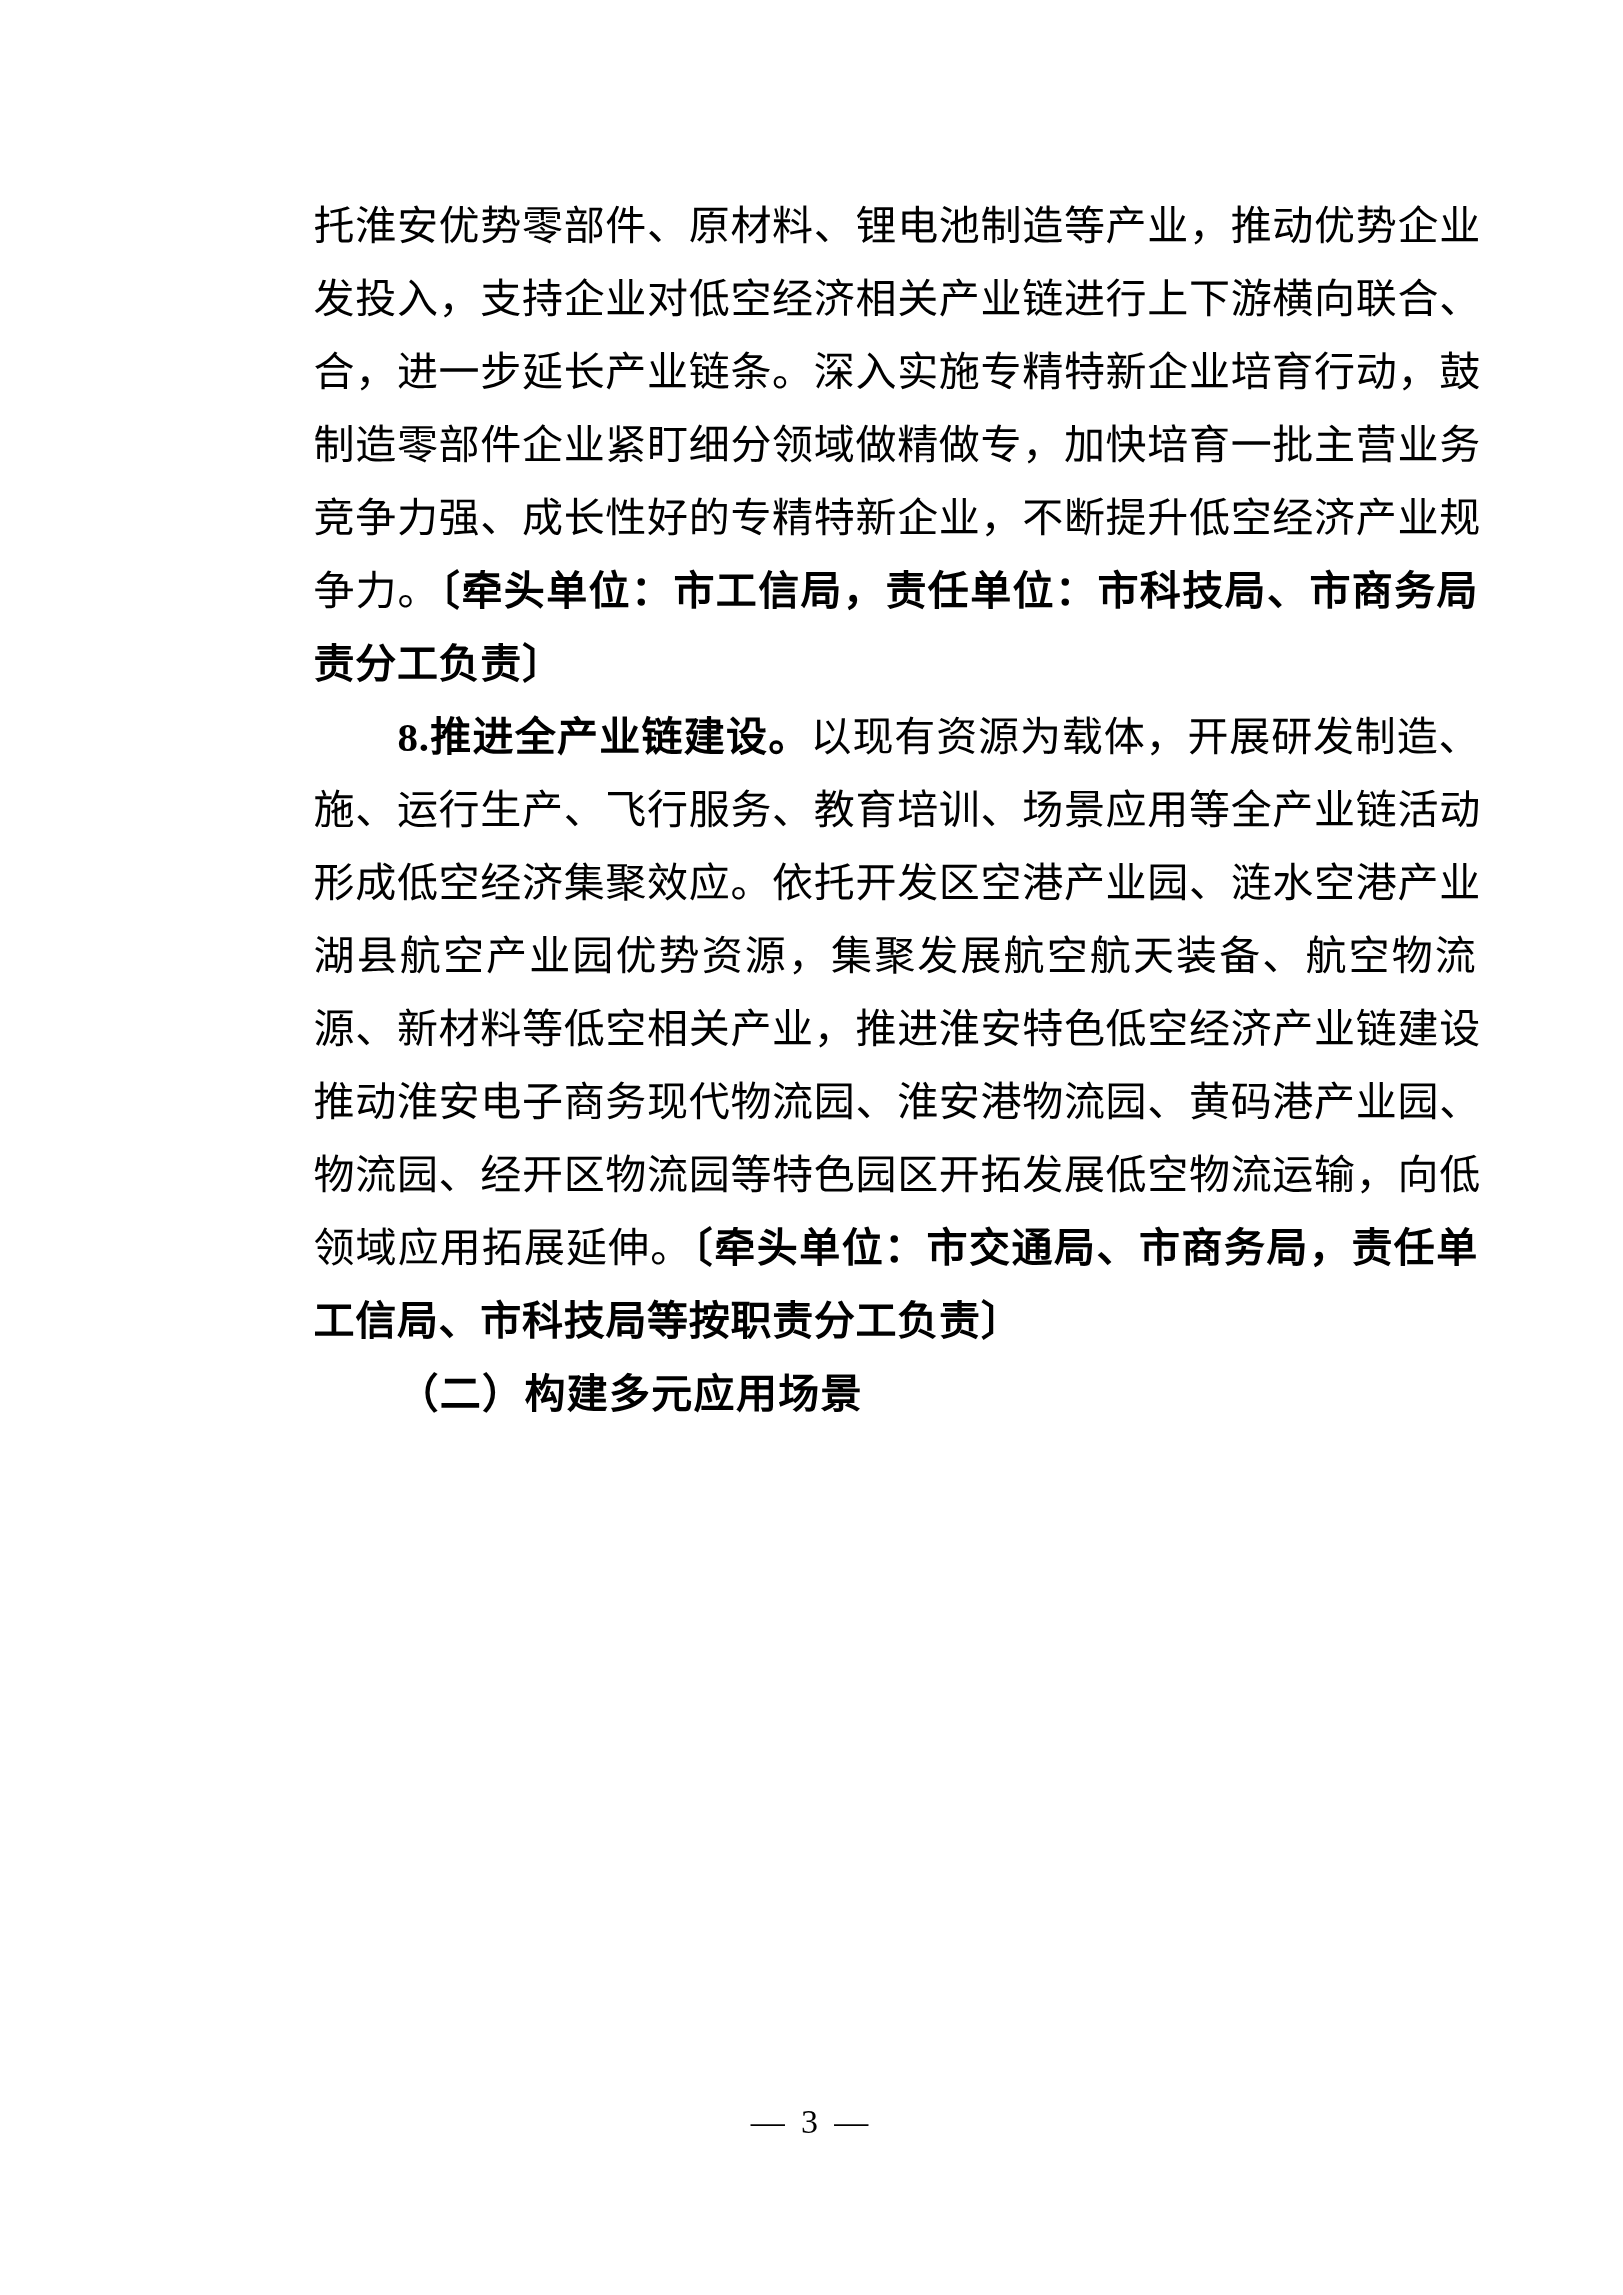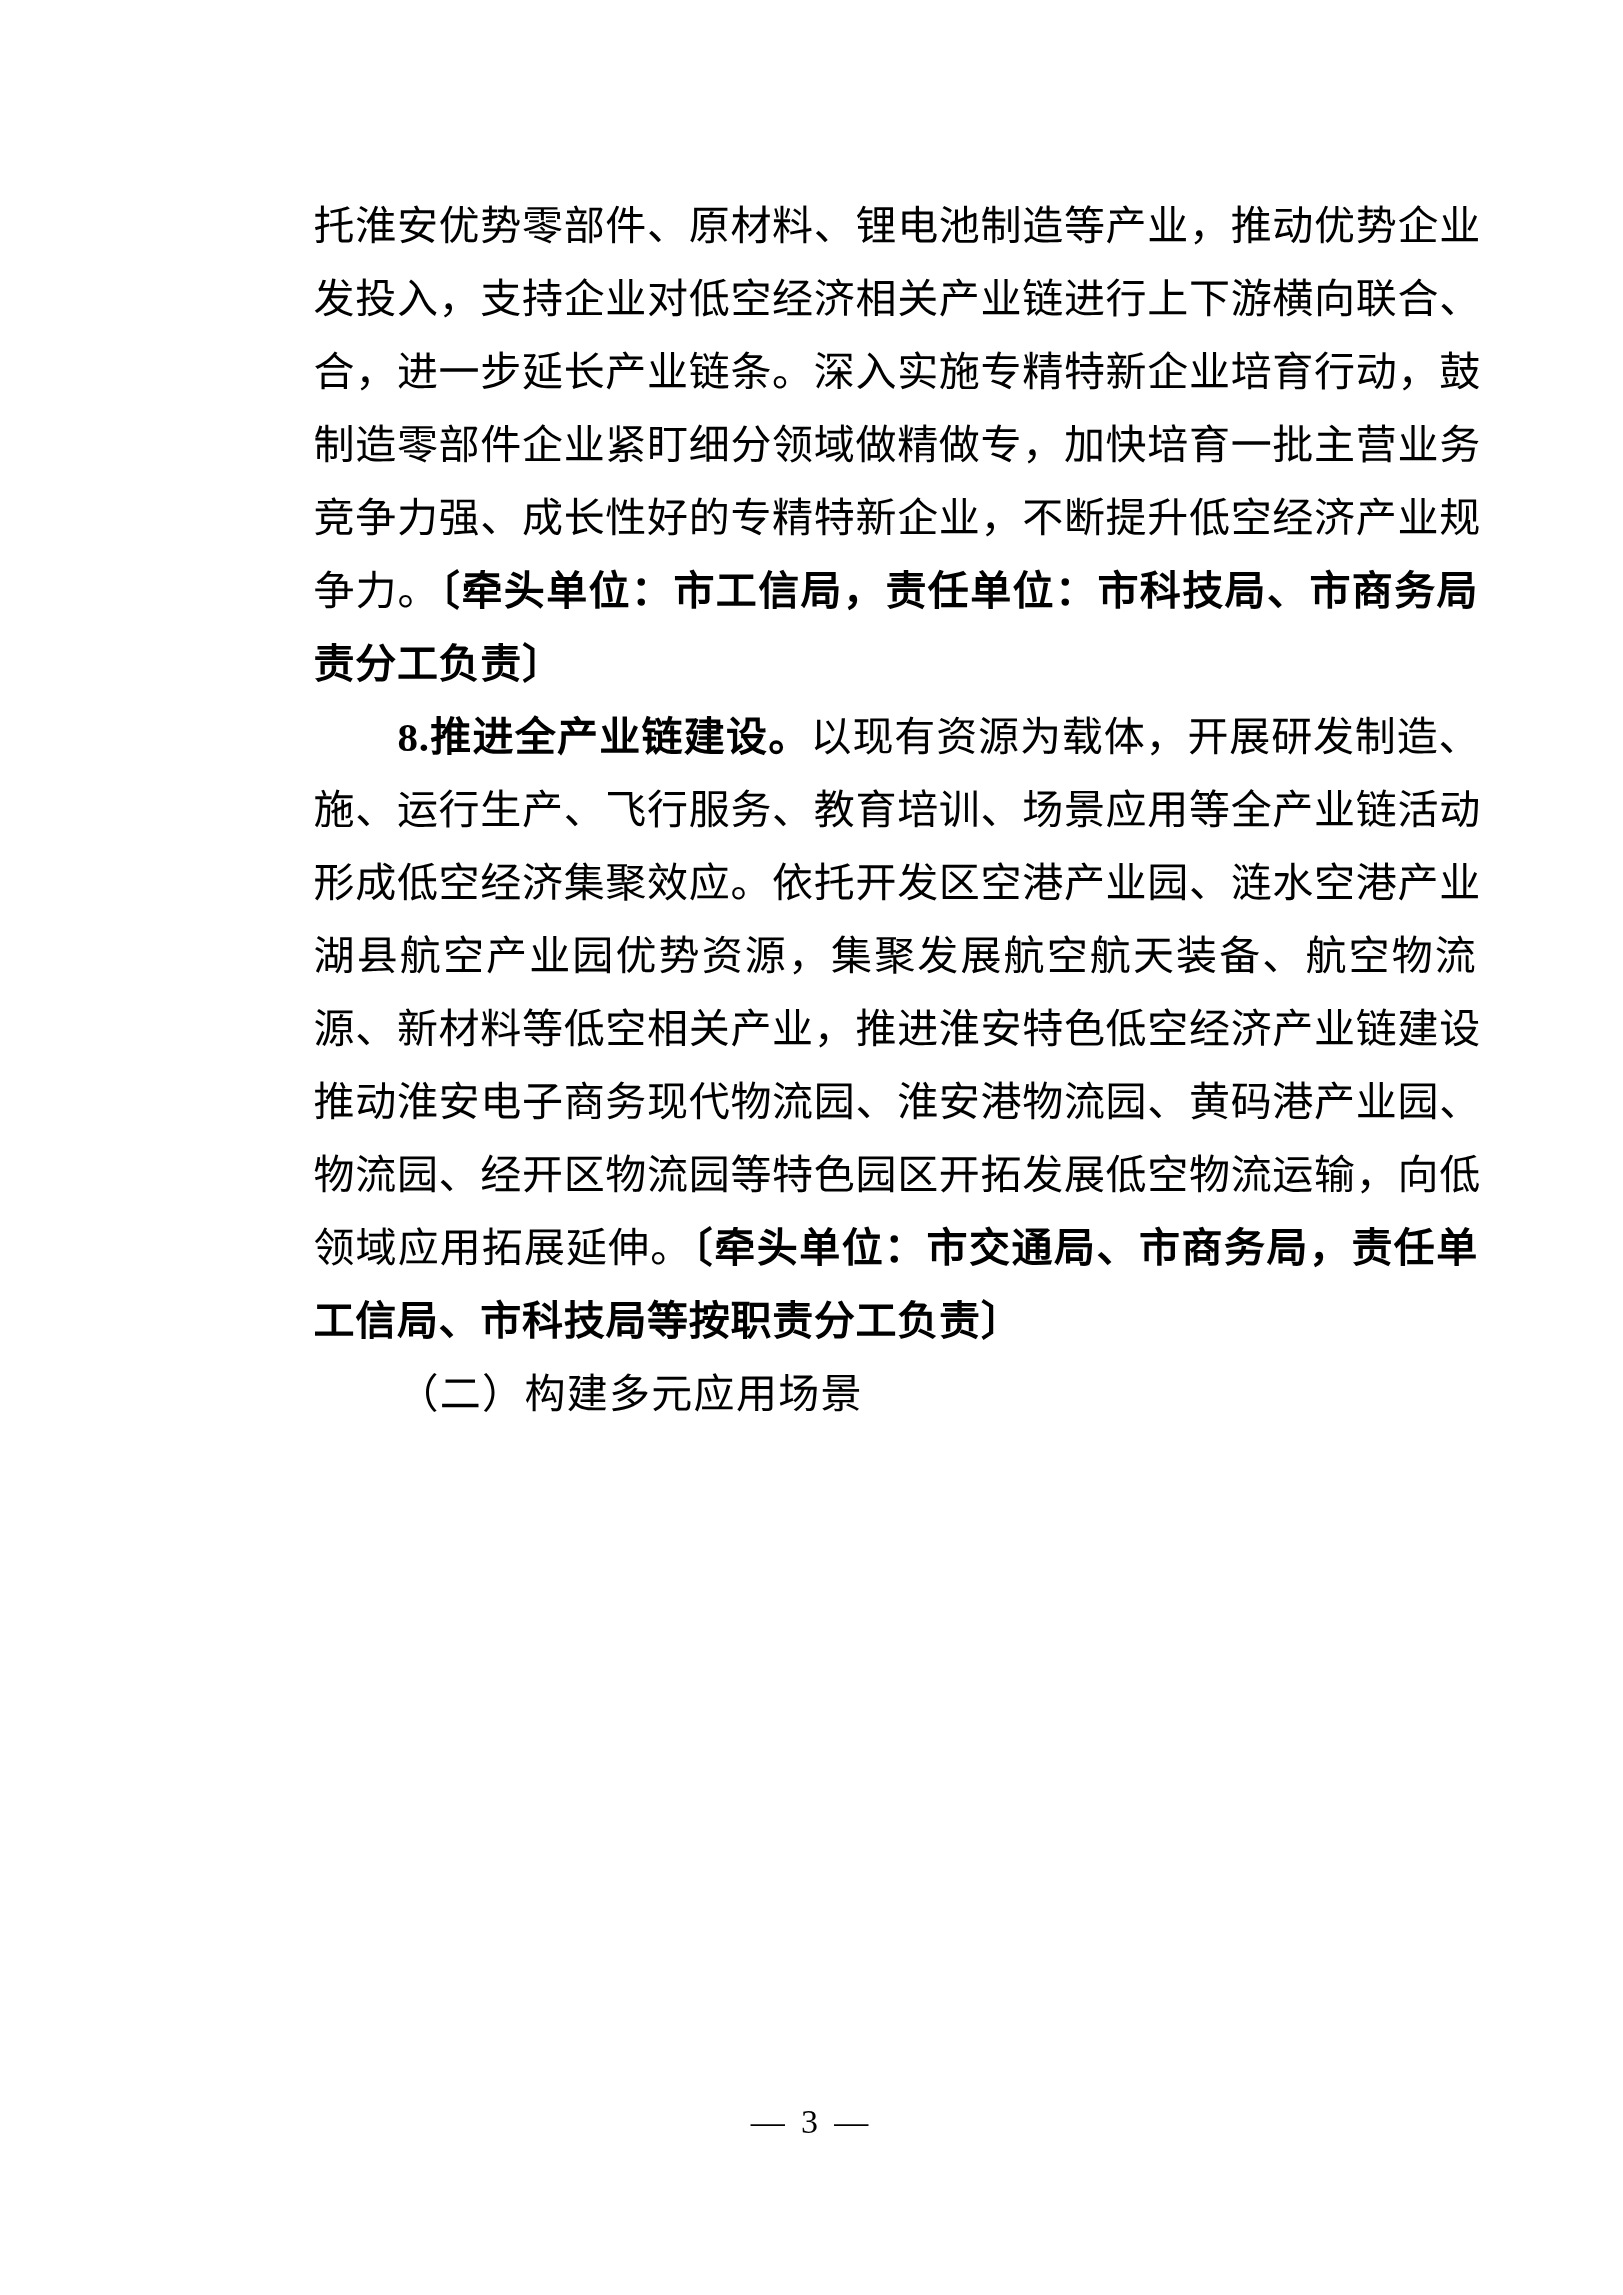--- a/index.html
+++ b/index.html
@@ -38,21 +38,21 @@
   .indent {
     text-indent: 84px;
   }
   .bold {
     font-weight: bold;
     letter-spacing: 0.7px;
   }
   .heading {
     font-size: 41px;
     line-height: 73px;
-    font-weight: normal;
+    font-weight: bold;
     text-indent: 84px;
     letter-spacing: 1.3px;
     margin: 0;
   }
   .footer {
     position: absolute;
     left: 0;
     right: 0;
     top: 2103px;
     text-align: center;

